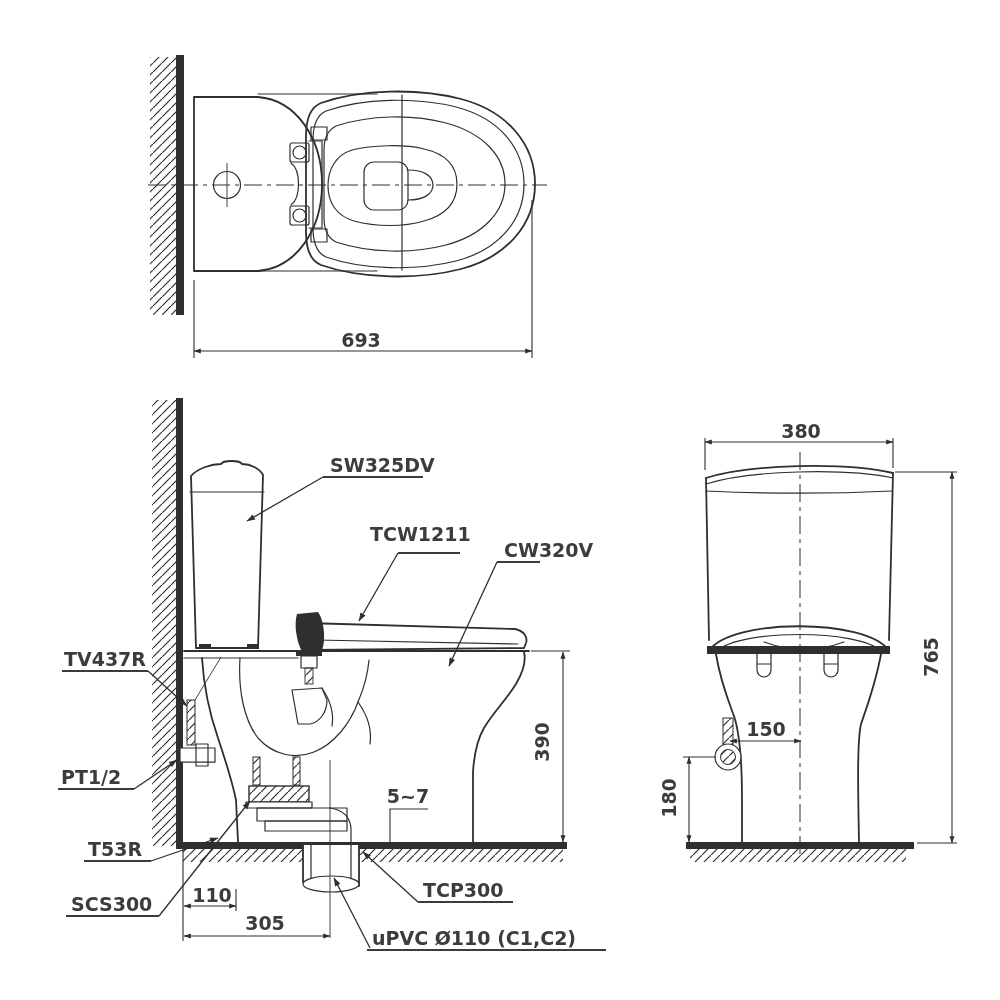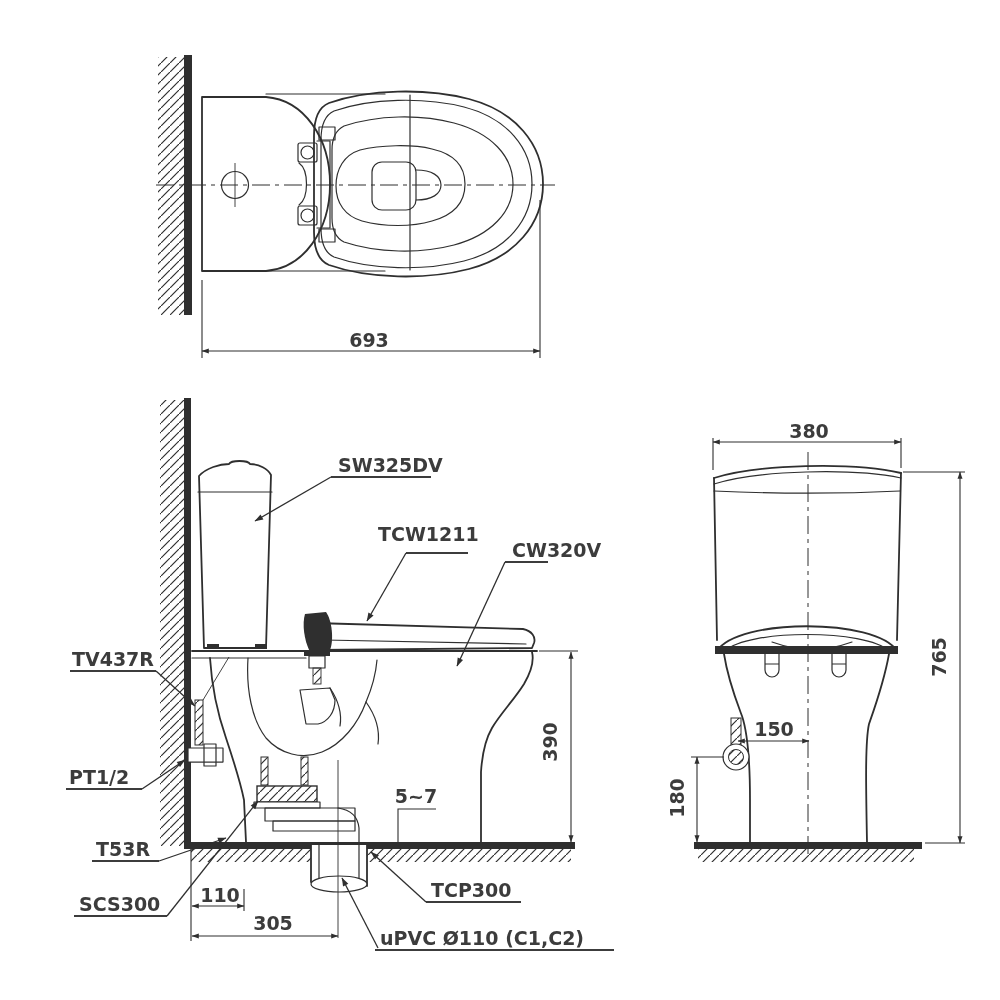--- a/index.html
+++ b/index.html
@@ -1,17 +1,17 @@
 <!DOCTYPE html>
 <html style="--line: #2f2f2f; --text: #3c3c3c; --background: #ffffff;"><head>
 <meta charset="utf-8">
 <style>
   :root { --line:#2f2f2f; --text:#3c3c3c; --background:#ffffff; }
   html,body { margin:0; padding:0; }
-  .page { width:792px; height:1000px; background:var(--background); position:relative;margin-left:8px; }
+  .page { width:792px; height:1000px; background:var(--background); position:relative; }
   svg { display:block; }
   .ln   { stroke:var(--line); fill:none; stroke-width:1.8; stroke-linecap:round; stroke-linejoin:round; }
   .ln2  { stroke:var(--line); fill:none; stroke-width:1.2; stroke-linecap:round; stroke-linejoin:round; }
   .thin { stroke:var(--line); fill:none; stroke-width:0.9; }
   .dim  { stroke:var(--line); fill:none; stroke-width:1.1; }
   .lead { stroke:var(--line); fill:none; stroke-width:1.3; }
   .under{ stroke:var(--text); fill:none; stroke-width:2.2; }
   .dark { fill:var(--line); stroke:none; }
   .whitefill { fill:var(--background); }
   .cl   { stroke:var(--line); fill:none; stroke-width:1; stroke-dasharray:18 5 4 5; }

